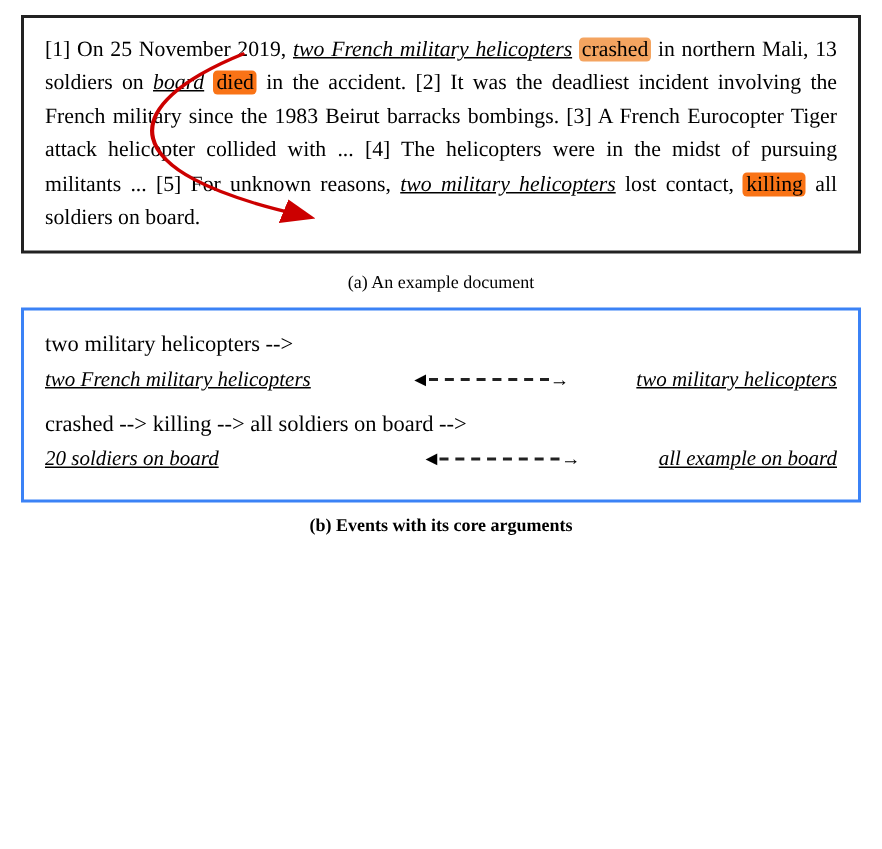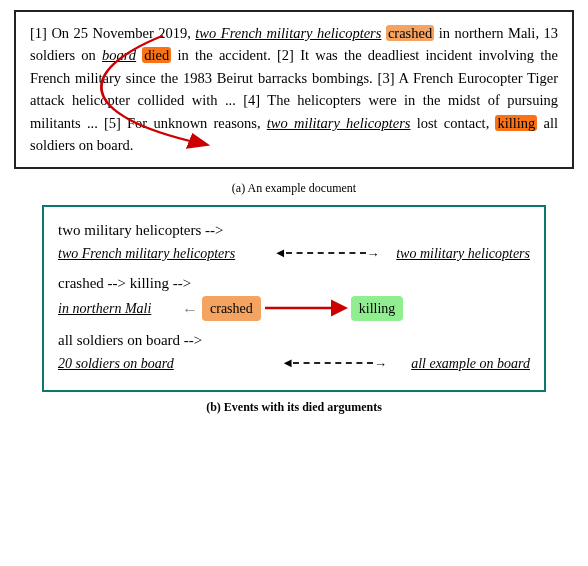--- a/index.html
+++ b/index.html
@@ -52,23 +52,23 @@
 
     
     .caption {
       font-size: 12px;
       text-align: center;
       margin: 4px 0 8px 0;
     }
 
     
     .events-panel {
-      border: 2px solid #0f766e;
+      border: 2px solid #3b82f6;
       padding: 12px 14px 10px 14px;
-      width: 504px;
+      width: 560px;
       position: relative;
     }
 
     
     .events-row {
       display: flex;
       align-items: center;
       justify-content: space-between;
       margin-bottom: 6px;
       position: relative;
@@ -154,44 +154,29 @@
     <span class="ev-left underline">two French military helicopters</span>
     <div style="flex:1; display:flex; align-items:center; justify-content:center;">
       <span style="font-size:13px; margin-right:-1px;">◄</span>
       <div style="flex:1; border-top: 2.5px dashed #222; max-width:80px;"></div>
       <span style="font-size:13px; margin:0 1px;">→</span>
     </div>
     <span class="ev-right underline">two military helicopters</span>
   </div>
 
    crashed --&gt; killing --&gt;
-  <div class="middle-row" style="margin-bottom:8px; display:flex; align-items:center;">
-    <span class="ev-label-left underline">in northern Mali</span>
-    <span class="grey-arrow">←</span>
-    <span class="box-orange">crashed</span>
-
-    <svg width="90" height="24" style="flex-shrink:0;">
-      <defs>
-        <marker id="redarrow" markerWidth="7" markerHeight="7" refX="5" refY="3.5" orient="auto">
-          <path d="M0,0 L7,3.5 L0,7 Z" fill="#cc0000"></path>
-        </marker>
-      </defs>
-      <line x1="4" y1="12" x2="82" y2="12" stroke="#cc0000" stroke-width="2.5" marker-end="url(#redarrow)"></line>
-    </svg>
-    <span class="box-green">killing</span>
-  </div>
 
    all soldiers on board --&gt;
   <div class="events-row">
     <span class="ev-left underline">20 soldiers on board</span>
     <div style="flex:1; display:flex; align-items:center; justify-content:center;">
       <span style="font-size:13px; margin-right:-1px;">◄</span>
       <div style="flex:1; border-top: 2.5px dashed #222; max-width:80px;"></div>
       <span style="font-size:13px; margin:0 1px;">→</span>
     </div>
     <span class="ev-right underline">all example on board</span>
   </div>
 
 </div>
 
 <div class="caption" style="margin-top:6px;">
-  <span><b>(b) Events with its died arguments</b></span>
+  <span><b>(b) Events with its core arguments</b></span>
 </div>
 
 </body></html>

